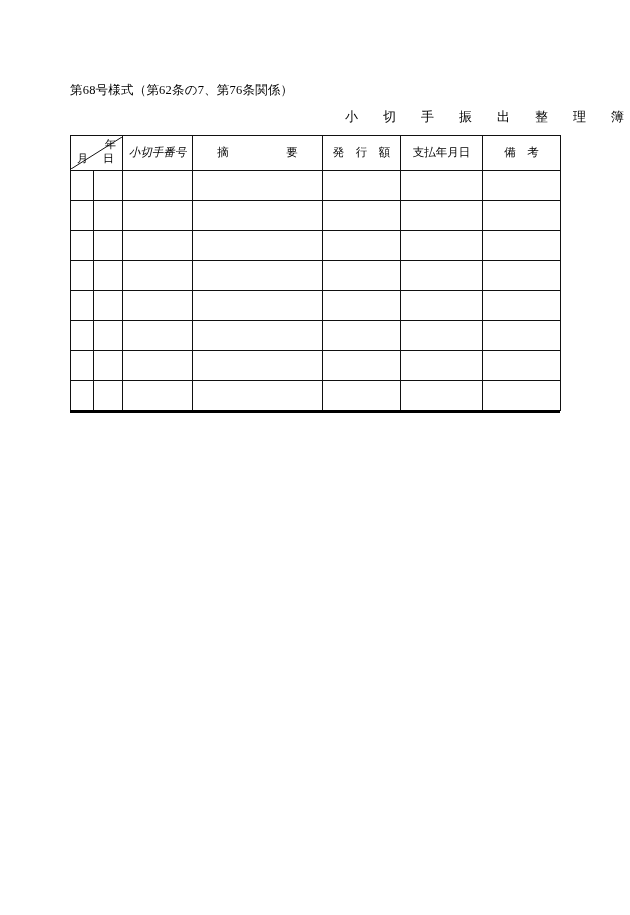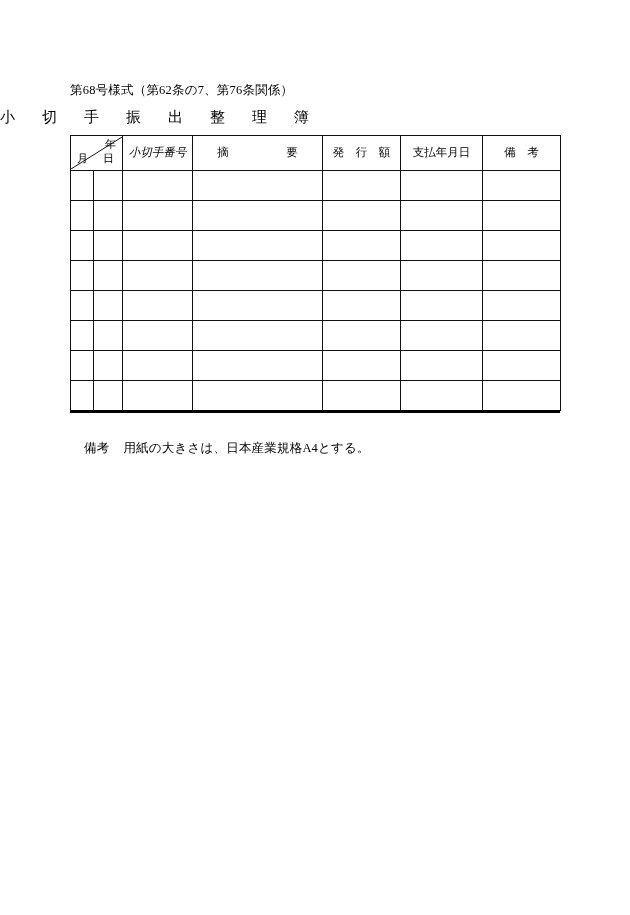--- a/index.html
+++ b/index.html
@@ -28,22 +28,22 @@
     top: 82px;
     font-size: 12.5px;
     letter-spacing: 0.2px;
     white-space: nowrap;
   }
   .doc-title {
     position: absolute;
     left: 0;
     top: 108px;
     width: 630px;
-    text-align: left;
-    font-size: 15px;
+    text-align: right;
+    font-size: 13px;
     letter-spacing: 0.2px;
   }
   .doc-title span.t {
     letter-spacing: 6px;
   }
   .table-wrap {
     position: absolute;
     left: 70px;
     top: 135px;
     width: 490px;
@@ -247,17 +247,14 @@
           <td></td>
           <td></td>
           <td></td>
         </tr>
       </tbody>
     </table>
   </div>
 
   <div class="bottom-rule"></div>
 
-  <div class="note">
-    <span class="lbl">備考</span><span>用紙の大きさは、日本産業規格A4とする。</span>
-  </div>
 
 </div>
 
 </body></html>

